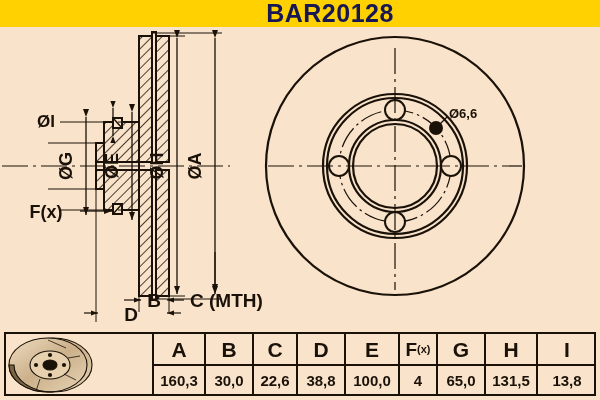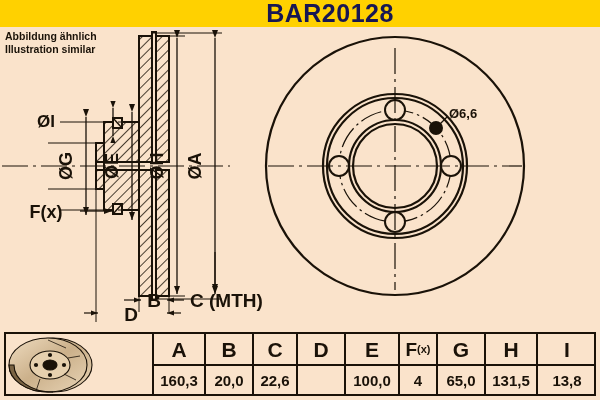--- a/index.html
+++ b/index.html
@@ -76,24 +76,20 @@
 </style>
 </head>
 <body>
 
 <div id="root">
 
   <div class="banner">
     <div class="banner-title">BAR20128</div>
   </div>
 
-  <div class="note">
-    <div>Abbildung ähnlich</div>
-    <div>Illustration similar</div>
-  </div>
 
   <svg class="draw" width="600" height="332" viewBox="0 0 600 332">
     <defs>
       <pattern id="hatch" width="7" height="7" patternTransform="rotate(45)" patternUnits="userSpaceOnUse">
         <rect width="7" height="7" fill="#fae3cb"></rect>
         <line x1="0" y1="0" x2="0" y2="7" stroke="#1a1208" stroke-width="1.6"></line>
       </pattern>
       <marker id="ar" markerWidth="9" markerHeight="9" refX="8" refY="3" orient="auto" markerUnits="userSpaceOnUse">
         <path d="M0,0 L8,3 L0,6 z" fill="#1a1208"></path>
       </marker>
@@ -261,30 +257,31 @@
 
     <div class="cols">
 
       <div class="col w-a">
         <div class="hd">A</div>
         <div class="vl">160,3</div>
       </div>
 
       <div class="col w-b">
         <div class="hd">B</div>
-        <div class="vl">20,0</div>
+        <div class="vl">30,0</div>
       </div>
 
       <div class="col w-c">
         <div class="hd">C</div>
         <div class="vl">22,6</div>
       </div>
 
       <div class="col w-d">
         <div class="hd">D</div>
+        <div class="vl">38,8</div>
       </div>
 
       <div class="col w-e">
         <div class="hd">E</div>
         <div class="vl">100,0</div>
       </div>
 
       <div class="col w-f">
         <div class="hd">
           <span class="fx-main">F</span>

